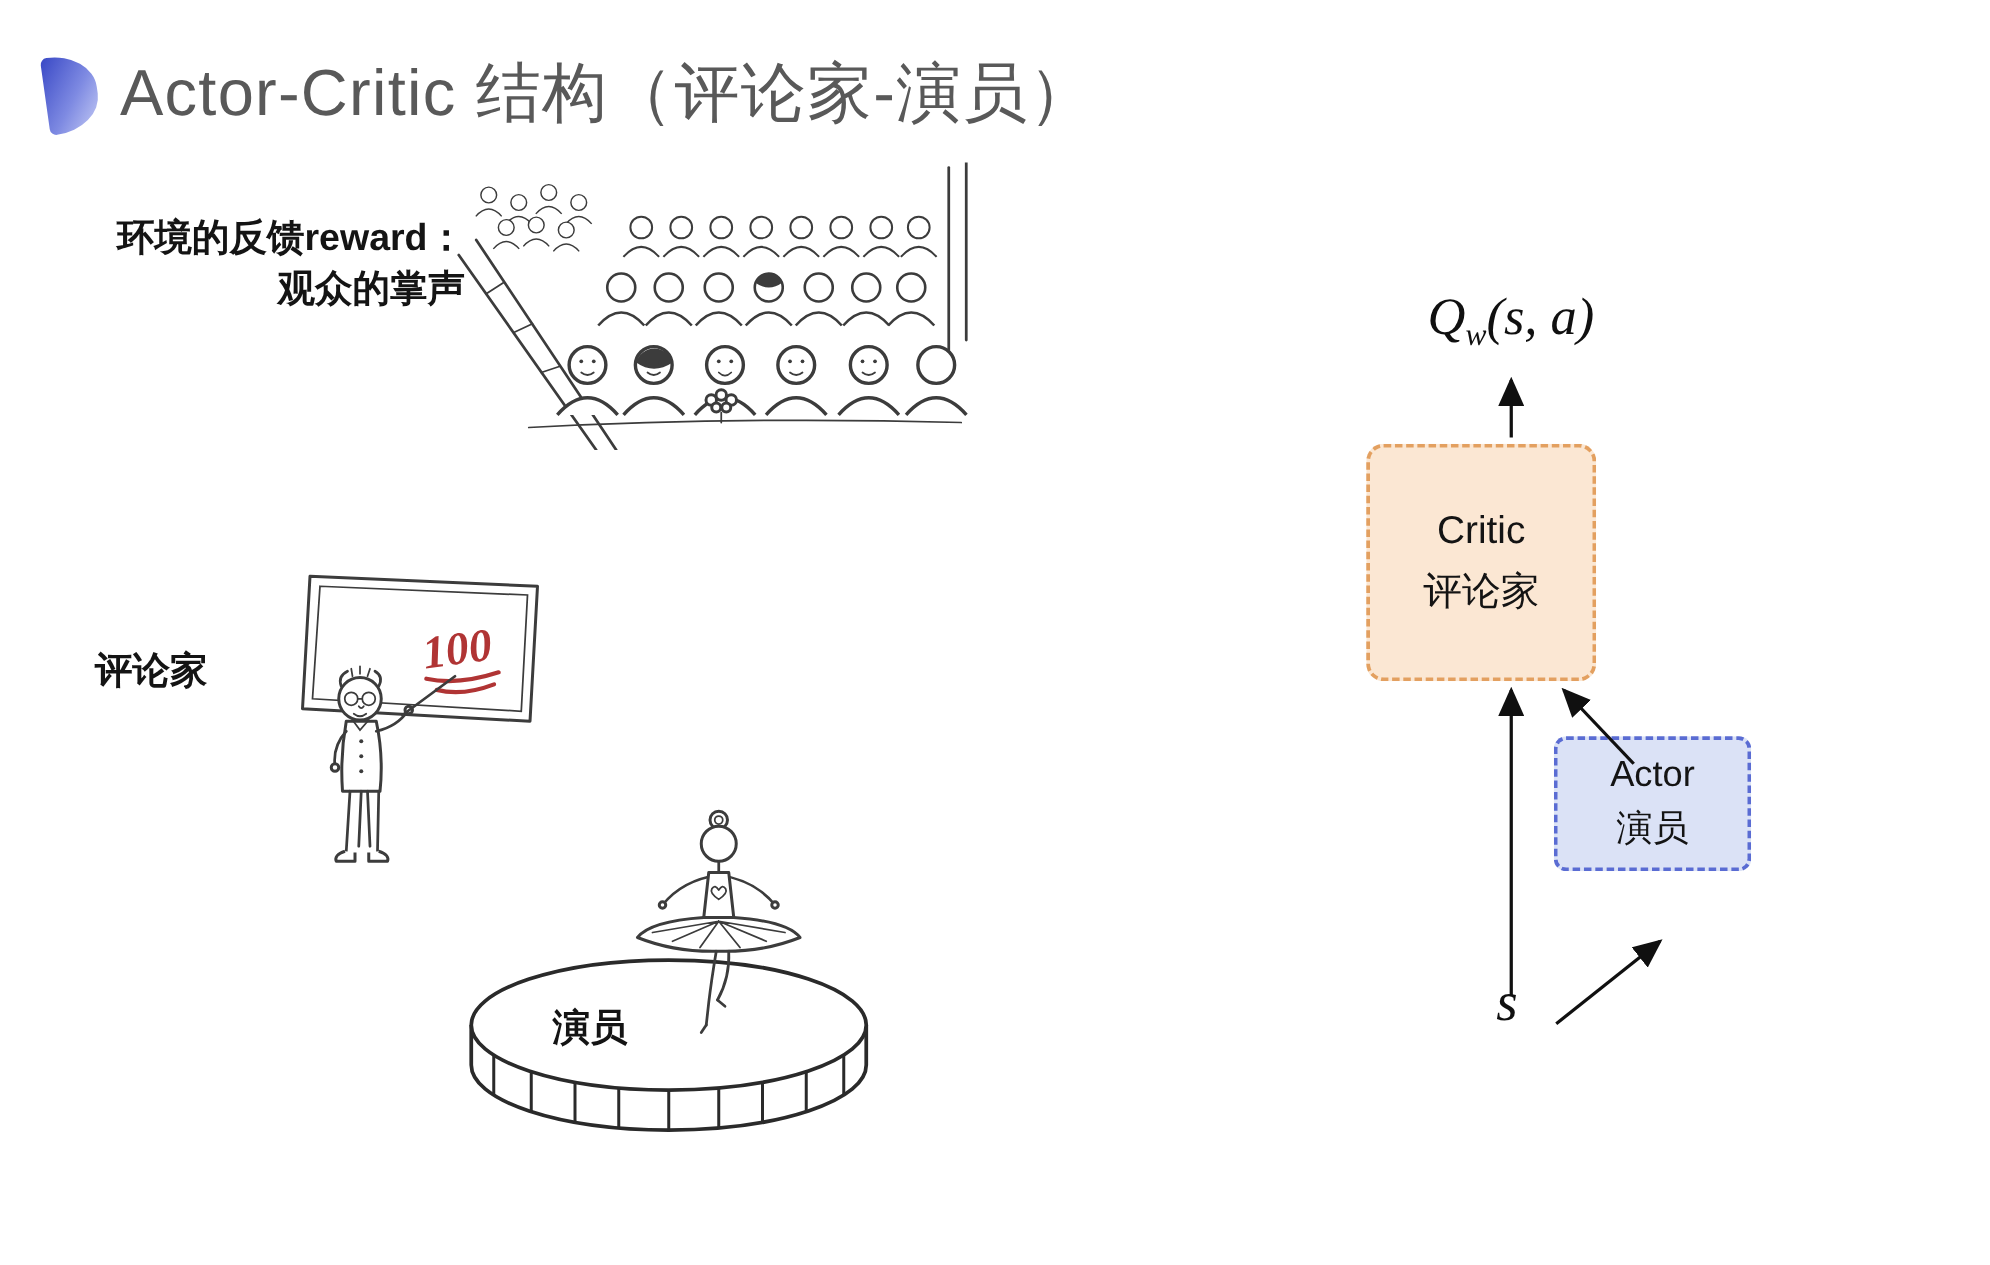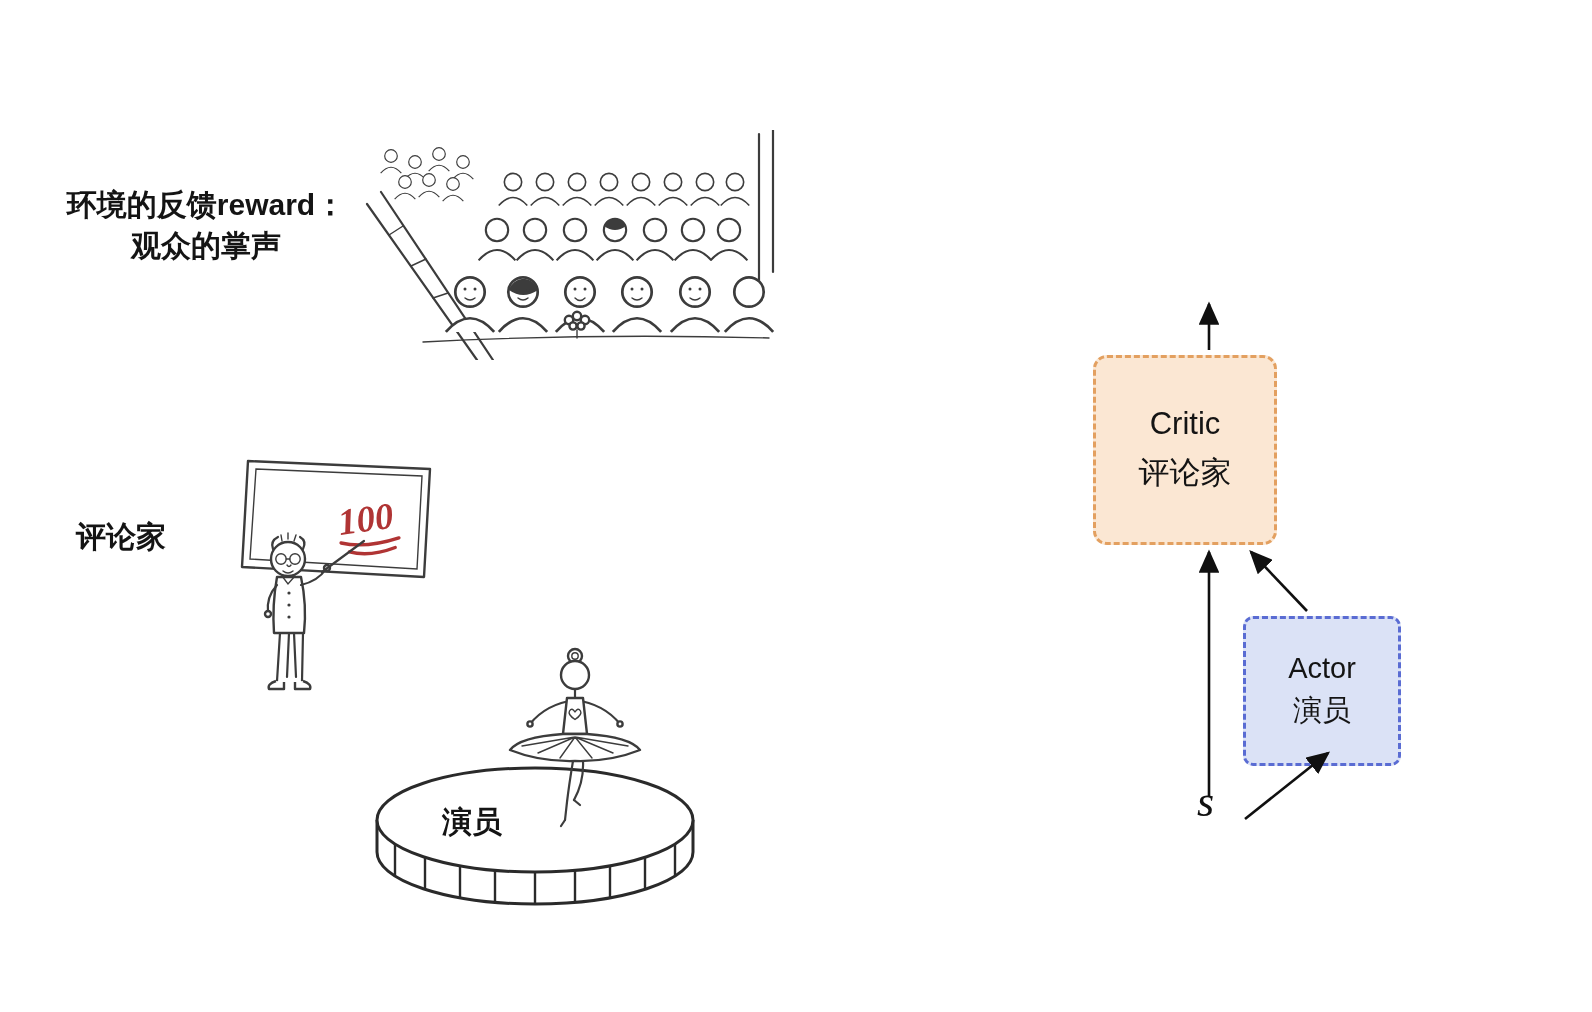--- a/index.html
+++ b/index.html
@@ -14,55 +14,59 @@
   .header { position:absolute; left:36px; top:40px; display:flex; align-items:center; gap:18px; }
   .bullet {
     width:42px; height:62px; transform:rotate(-8deg);
     border-radius:6px 100% 100% 6px / 6px 52% 52% 6px;
     background:linear-gradient(125deg,#3f4ec8 5%,#7e8ae2 55%,#c9cff6 100%);
   }
   .title { font-size:52px; font-weight:500; color:#595959; letter-spacing:1px; white-space:nowrap; }
 
   
   .annot { position:absolute; text-align:center; font-weight:700; font-size:30px; line-height:1.38; color:#141414; }
-  .annot-reward { left:40px; top:184px; width:332px; }
+  .annot-reward { left:40px; top:170px; width:332px;text-align:right; }
   .annot-critic { left:40px; top:516px; width:162px; }
 
   
   .sk   { fill:none; stroke:#3c3c3c; stroke-width:2.2; stroke-linecap:round; stroke-linejoin:round; }
   .skf  { fill:#ffffff; stroke:#3c3c3c; stroke-width:2.4; stroke-linejoin:round; }
   .skt  { fill:none; stroke:#3c3c3c; stroke-width:1.4; stroke-linecap:round; }
   .red-ink { fill:none; stroke:#b03434; stroke-width:3.4; stroke-linecap:round; }
   .stage-line { fill:#ffffff; stroke:#2a2a2a; stroke-width:3; stroke-linejoin:round; }
   .stage-tick { stroke:#2a2a2a; stroke-width:2.4; }
 
   
   .box {
     position:absolute; display:flex; flex-direction:column; align-items:center; justify-content:center;
     text-align:center; color:#141414;
   }
   .critic-box { left:1093px; top:355px; width:184px; height:190px; gap:10px;
     background:#fbe7d3; border:3px dashed #e3a060; border-radius:14px; font-size:31px; }
-  .actor-box  { left:1243px; top:616px; width:158px; height:150px; gap:6px;
+  .actor-box  { left:1243px; top:589px; width:158px; height:108px; gap:6px;
     background:#dbe2f6; border:3px dashed #5a6cd3; border-radius:10px; font-size:29px; }
 
   
   .math { position:absolute; font-family:"Liberation Serif","DejaVu Serif",serif; font-style:italic; color:#101010; }
   .math sub { font-size:0.6em; font-style:italic; }
   .q-formula      { left:1142px; top:230px; font-size:42px; }
   .action-formula { left:1330px; top:550px; font-size:38px; }
   .state-label    { left:1197px; top:776px; font-size:44px; }
 
   .arrows { position:absolute; left:0; top:0; pointer-events:none; }
 </style>
 </head>
 <body>
 
 <div class="abs" style="left:0;top:0;width:1592px;height:1012px;">
 
+  <div class="header">
+    <div class="bullet"></div>
+    <h1 class="title">Actor-Critic 结构（评论家-演员）</h1>
+  </div>
 
   <div class="annot annot-reward">
     <div>环境的反馈reward：</div>
     <div>观众的掌声</div>
   </div>
 
   <div class="annot annot-critic">
     <div>评论家</div>
   </div>
 
@@ -231,20 +235,23 @@
       <path class="skf" d="M193,94 Q150,97 140,110 Q170,122 205,121 Q240,122 270,110 Q260,97 217,94 Z" stroke-width="2.4"></path>
       <path class="skt" d="M205,97 L152,106 M205,97 L168,113 M205,97 L190,118 M205,97 L222,118 M205,97 L243,113 M205,97 L258,106"></path>
 
       <path class="sk" d="M203,121 Q199,145 197,162 L195,180"></path>
       <path class="sk" d="M213,121 Q214,142 204,160"></path>
       <path class="sk" d="M195,180 l-4,6"></path>
       <path class="sk" d="M204,160 l6,5"></path>
     </g>
   </svg>
 
+  <div class="math q-formula">
+    <span>Q</span><sub>w</sub><span>(s, a)</span>
+  </div>
 
   <div class="box critic-box">
     <div>Critic</div>
     <div>评论家</div>
   </div>
 
 
   <div class="box actor-box">
     <div>Actor</div>
     <div>演员</div>

